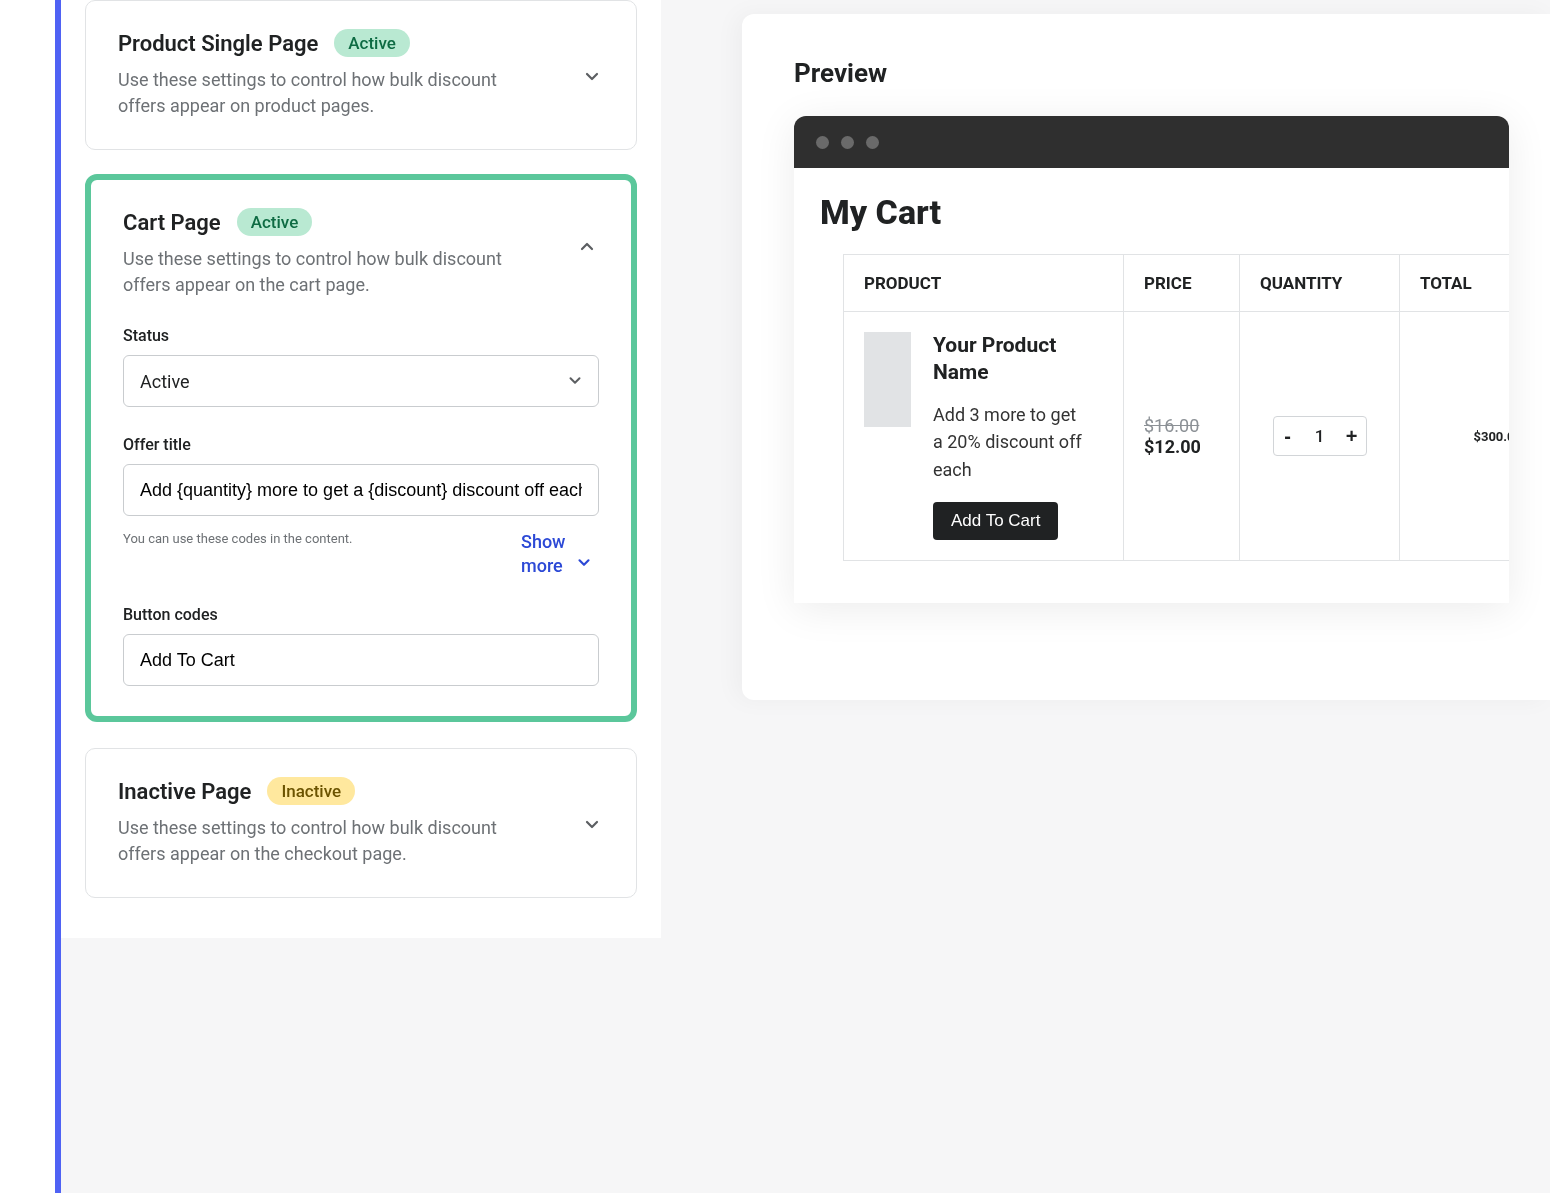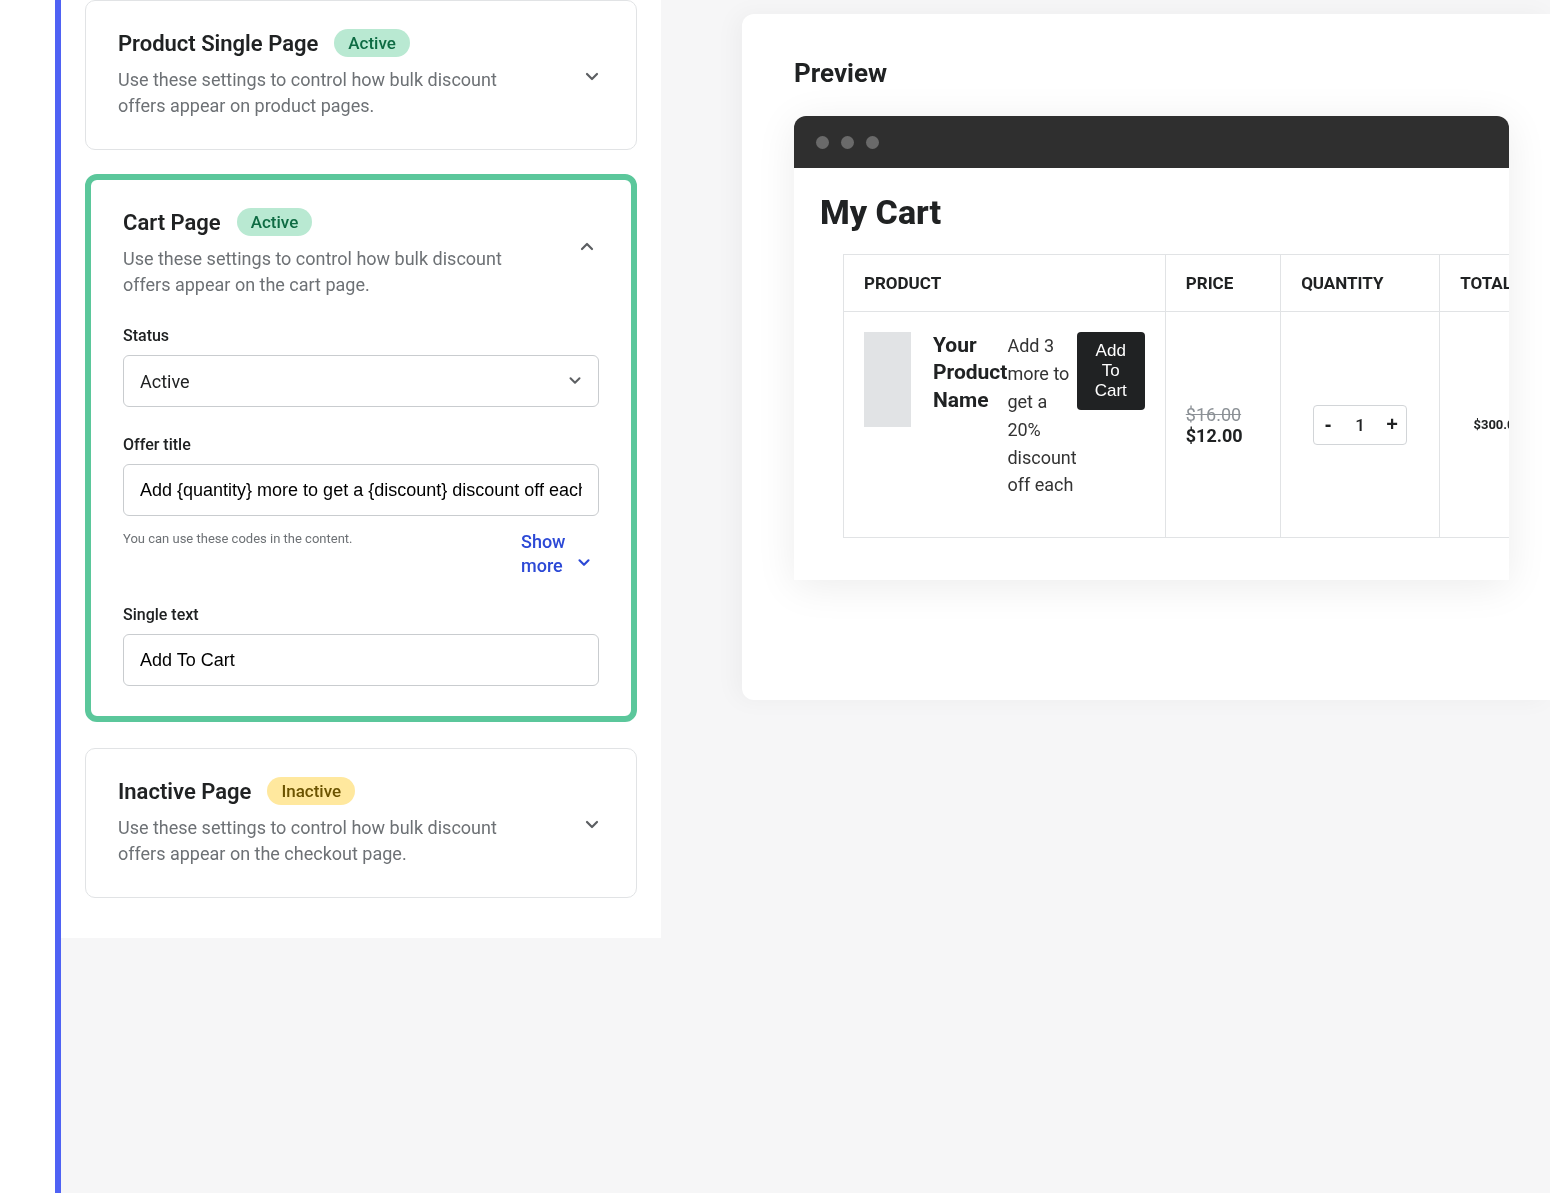--- a/index.html
+++ b/index.html
@@ -183,21 +183,21 @@
   table.cart-tbl th {
     font-size: 17px;
     font-weight: 700;
     padding: 18px 20px;
     color: #202223;
   }
   table.cart-tbl td { padding: 20px; }
   .cart-tbl tr th:last-child, .cart-tbl tr td:last-child { border-right: none; }
   .prod-cell { display: flex; gap: 22px; align-items: flex-start; }
   .prod-thumb { width: 47px; height: 95px; background: #e1e3e5; flex-shrink: 0; }
-  .prod-info { display: flex; flex-direction: row; }
+  .prod-info { display: flex; flex-direction: column; }
   .prod-name { font-size: 21px; font-weight: 700; line-height: 1.3; margin-bottom: 14px; max-width: 160px; }
   .prod-offer { font-size: 18px; color: #333; line-height: 1.55; max-width: 150px; margin-bottom: 18px; }
   .add-btn {
     background: #202223; color: #fff; font-size: 17px; font-weight: 500;
     border: none; border-radius: 4px; padding: 9px 18px; cursor: pointer;
     align-self: flex-start;
   }
   .price-stack { display: flex; flex-direction: column; }
   .price-old { color: #8c9196; text-decoration: line-through; font-size: 18px; }
   .price-new { font-weight: 700; font-size: 18px; }
@@ -273,21 +273,21 @@
       <div class="show-more">
         <span class="label">Show more</span>
         <span>
           <svg width="18" height="18" viewBox="0 0 20 20">
               <path d="M5 7l5 5 5-5" stroke="currentColor" stroke-width="2.4" fill="none" stroke-linecap="round" stroke-linejoin="round"></path>
             </svg>
         </span>
       </div>
     </div>
 
-    <div class="form-label">Single text</div>
+    <div class="form-label">Button codes</div>
     <div class="text-input">
       <input type="text" value="Add To Cart" style="">
     </div>
   </div>
 
   <div class="card">
     <div class="card-header-row">
       <div class="card-title">Inactive Page</div>
       <span class="badge yellow">Inactive</span>
     </div>

